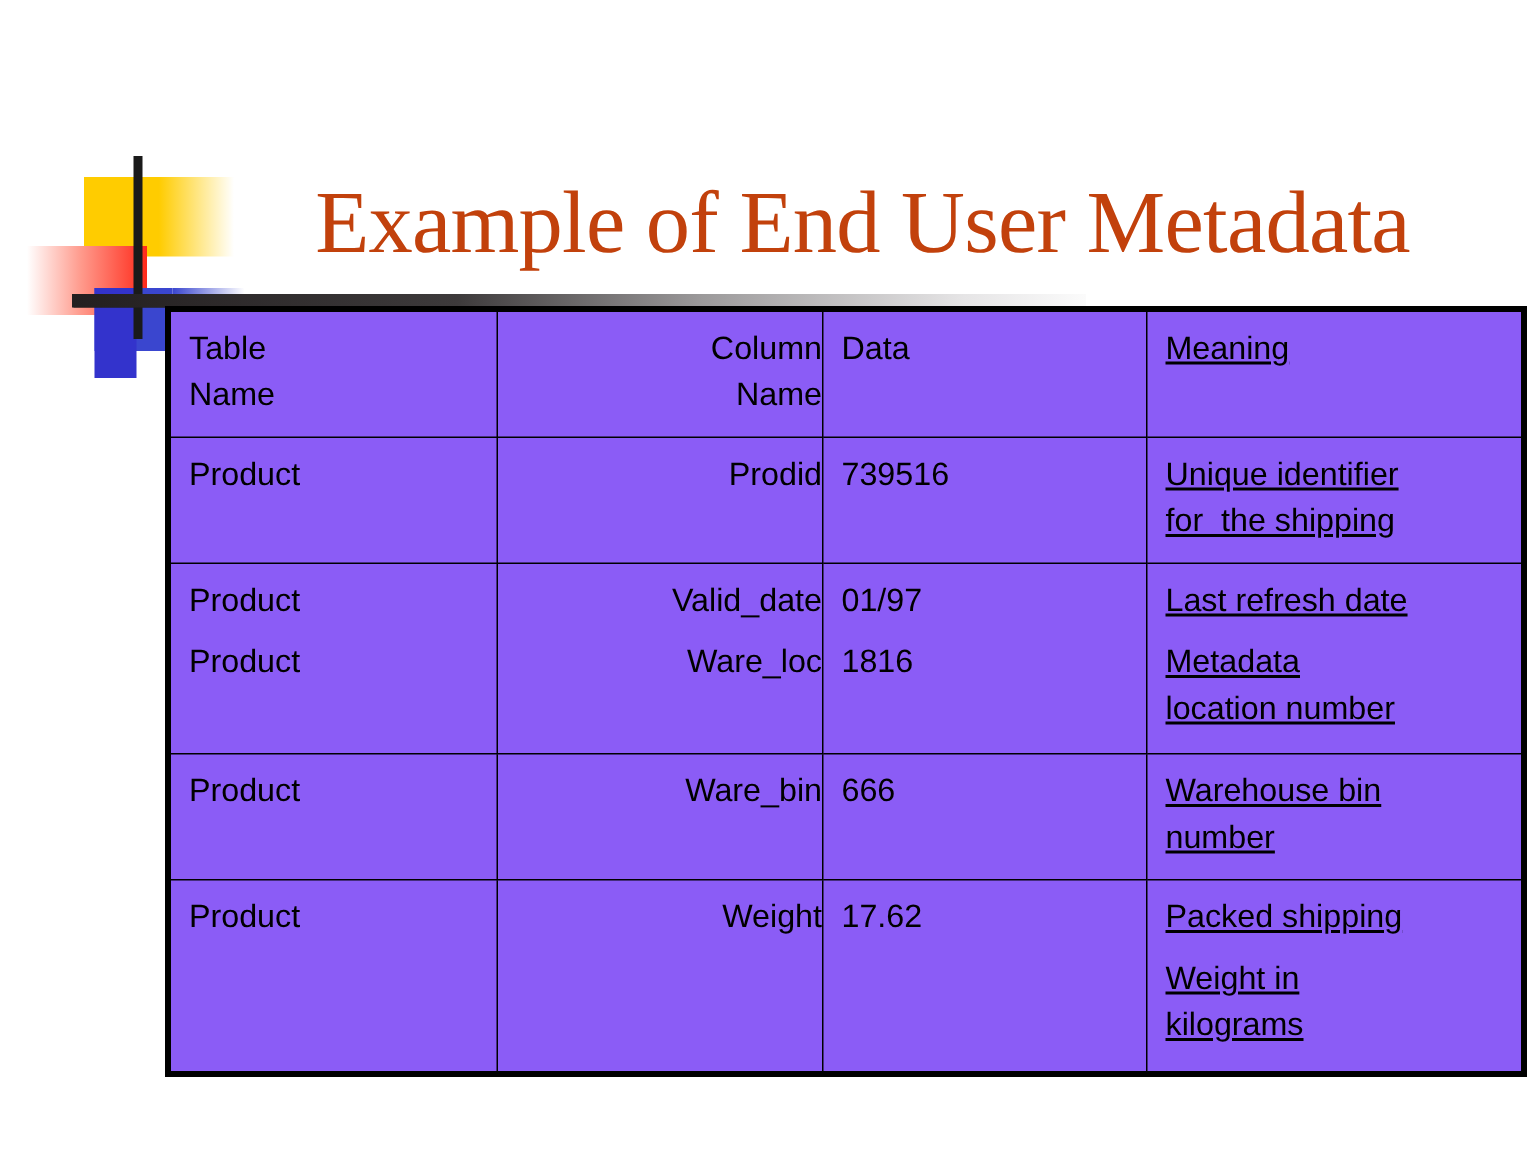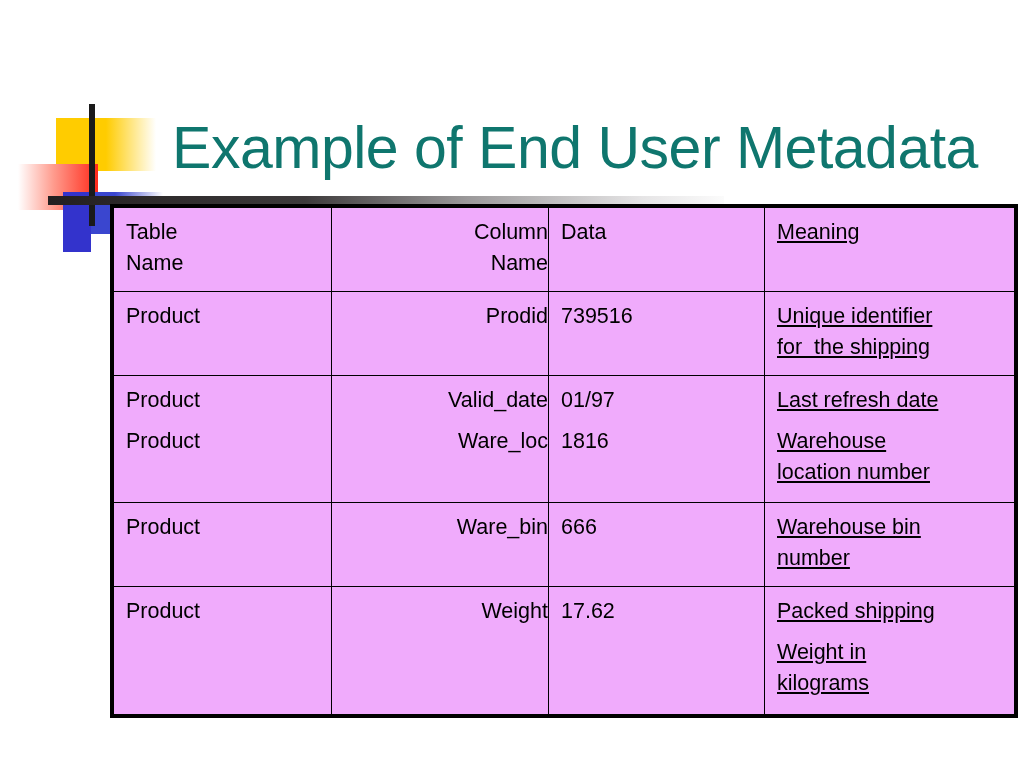--- a/index.html
+++ b/index.html
@@ -96,27 +96,28 @@
     background: #1a1a1a;
   }
 
   
   #title {
     position: absolute;
     left: 140px;
     top: 110px;
     width: 870px;
     height: 76px;
-    color: #0f766e;
+    color: #c2410c;
     font-size: 59px;
     line-height: 76px;
     font-weight: normal;
     letter-spacing: -0.5px;
     white-space: nowrap;
     text-align: center;
+    font-family: Liberation Serif, serif;
   }
 
   
   #title-bar {
     position: absolute;
     left: 48px;
     top: 196px;
     width: 676px;
     height: 9px;
     background: linear-gradient(to right, #231f20 0%, #3d3a3b 38%, #9b999a 62%, #e6e5e6 88%, #fbfbfb 100%);
@@ -125,21 +126,21 @@
   
   #meta-table {
     position: absolute;
     left: 110px;
     top: 204px;
     width: 853px;
     height: 514px;
     border-collapse: collapse;
     table-layout: fixed;
     border: 4px solid #000000;
-    background: #f0abfc;
+    background: #8b5cf6;
   }
   #meta-table td {
     border: 1px solid #000000;
     vertical-align: top;
     padding: 9px 0 6px 12px;
     font-size: 21.5px;
     line-height: 31px;
     color: #000000;
     font-family: "Liberation Sans", sans-serif;
   }
@@ -214,21 +215,21 @@
         <td class="col-2">
           <span class="cell-line">Valid_date</span>
           <span class="cell-line gap">Ware_loc</span>
         </td>
         <td class="col-3">
           <span class="cell-line">01/97</span>
           <span class="cell-line gap">1816</span>
         </td>
         <td class="col-4">
           <span class="cell-line">Last refresh date</span>
-          <span class="cell-line gap">Warehouse</span>
+          <span class="cell-line gap">Metadata</span>
           <span class="cell-line">location number</span>
         </td>
       </tr>
 
       <tr>
         <td class="col-1">
           <span class="cell-line">Product</span>
         </td>
         <td class="col-2">
           <span class="cell-line">Ware_bin</span>

